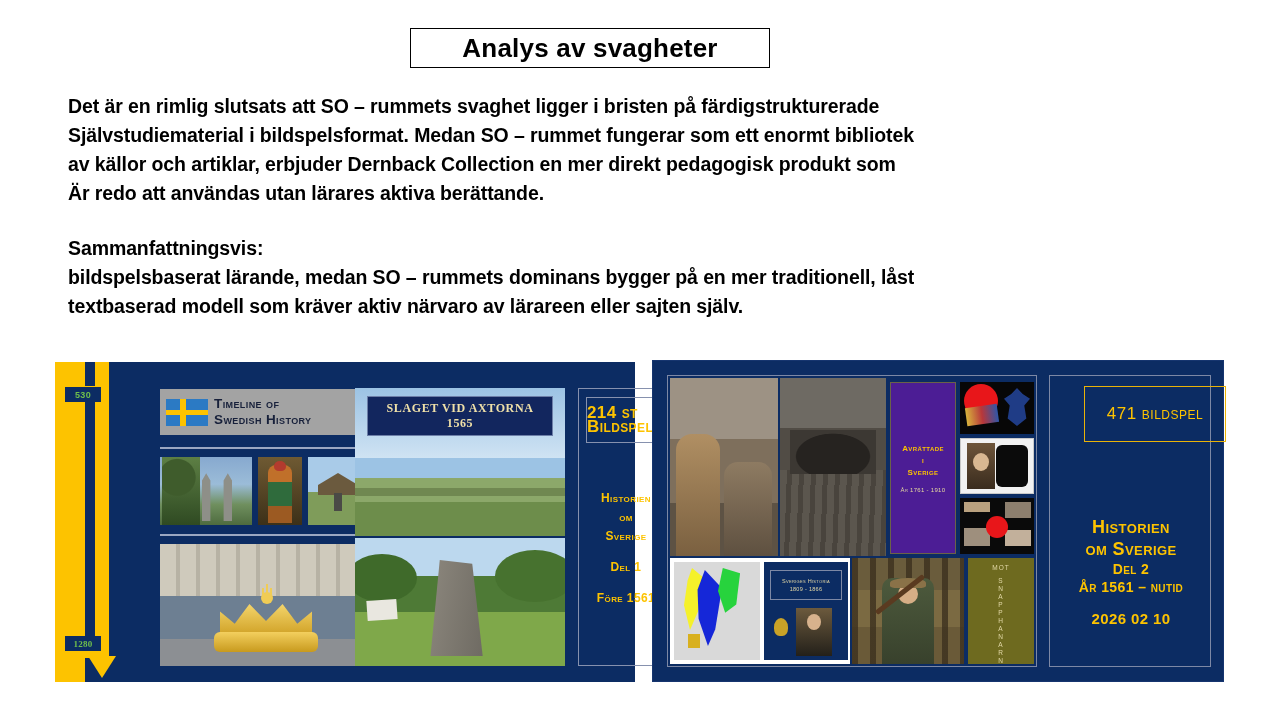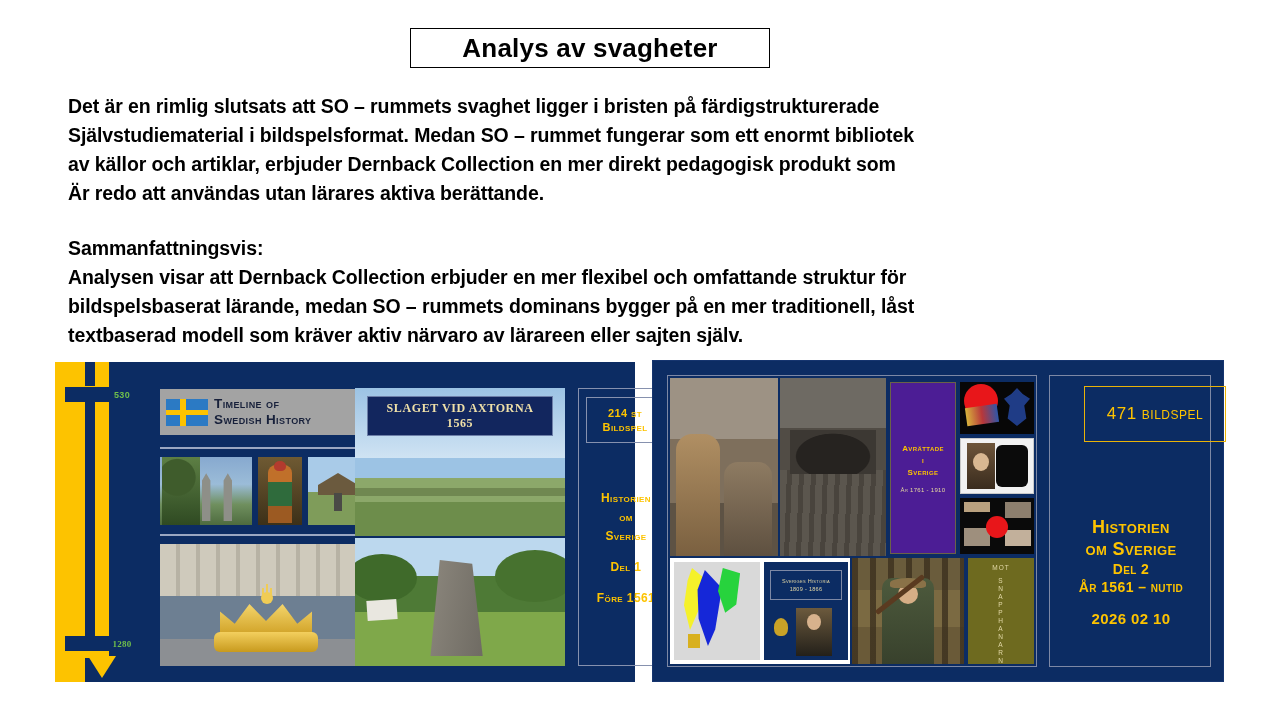--- a/index.html
+++ b/index.html
@@ -107,21 +107,20 @@
     width: 36px;
     height: 15px;
     background: #0c2c63;
     color: #6fbf4b;
     font-size: 9px;
     font-weight: bold;
     display: flex;
     align-items: center;
     justify-content: center;
     letter-spacing: 0.3px;
-    padding-left: 39px;
   }
   #year-start { top: 25px; }
   #year-end   { top: 274px; font-family: Liberation Serif, serif; }
 
   
   #timeline-header {
     position: absolute;
     left: 105px;
     top: 27px;
     width: 208px;
@@ -317,22 +316,22 @@
     border: 1px solid #8691ae;
     box-sizing: border-box;
   }
   #badge-214 {
     position: absolute;
     left: 7px; top: 8px;
     width: 78px; height: 46px;
     border: 1px solid #8691ae;
     color: #fdc300;
     display: flex; flex-direction: column;
-    align-items: center; justify-content: center;
-    font-size: 11px; font-weight: bold;
+    align-items: flex-start; justify-content: center;
+    font-size: 17px; font-weight: bold;
     font-variant: small-caps;
     line-height: 14px;
     letter-spacing: 0.4px;
     box-sizing: border-box;
   }
   #info-col-left .stack {
     position: absolute;
     left: 0; top: 100px; width: 94px;
     color: #fdc300;
     text-align: center;
@@ -508,21 +507,20 @@
 
 <div id="body-copy">
   <div class="para first">
     <span class="line">Det är en rimlig slutsats att SO – rummets svaghet ligger i bristen på färdigstrukturerade</span>
     <span class="line">Självstudiematerial i bildspelsformat. Medan SO – rummet fungerar som ett enormt bibliotek</span>
     <span class="line">av källor och artiklar, erbjuder Dernback Collection en mer direkt pedagogisk produkt som</span>
     <span class="line">Är redo att användas utan lärares aktiva berättande.</span>
   </div>
   <div class="para second">
     <span class="line">Sammanfattningsvis:</span>
-    <span class="line">Analysen visar att Dernback Collection erbjuder en mer flexibel och omfattande struktur för</span>
     <span class="line">bildspelsbaserat lärande, medan SO – rummets dominans bygger på en mer traditionell, låst</span>
     <span class="line">textbaserad modell som kräver aktiv närvaro av lärareen eller sajten själv.</span>
   </div>
 </div>
 
 <div id="panel-left" class="slide-panel">
 
   <div id="timeline-rail">
     <div class="rail-bar" id="rail-vert-left"></div>
     <div class="rail-bar" id="rail-vert-right"></div>

